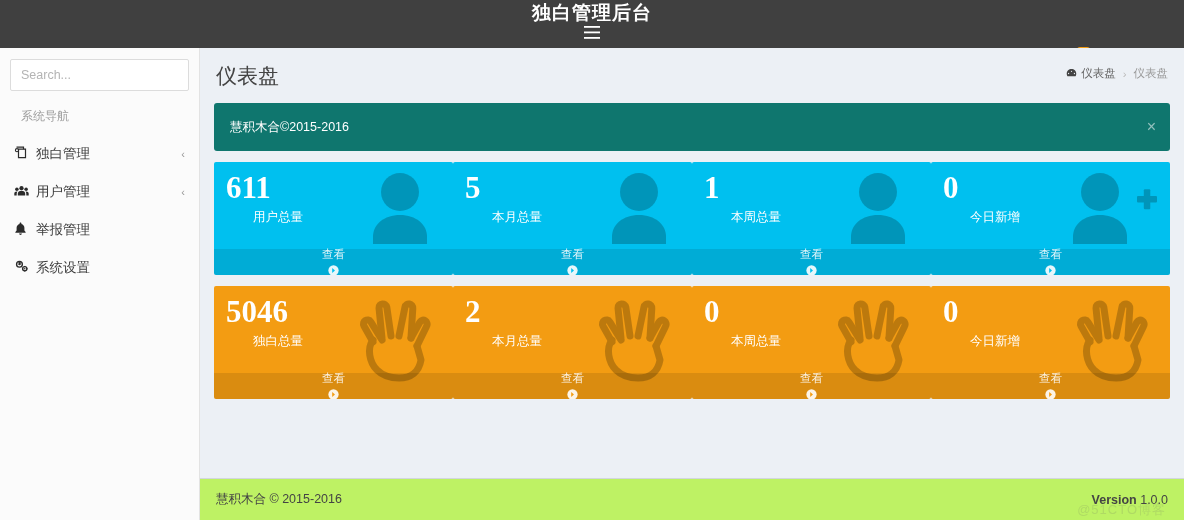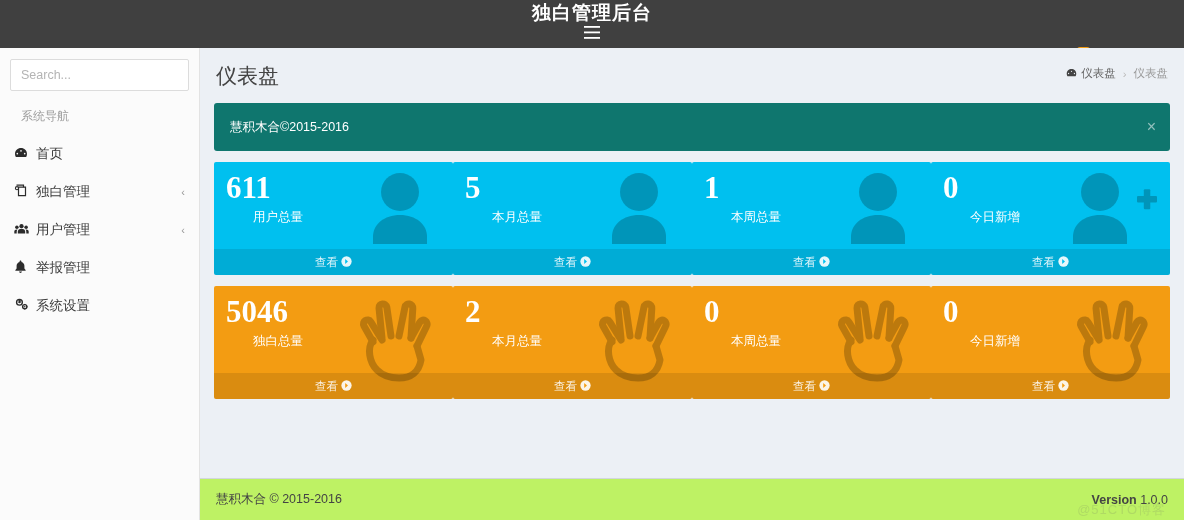--- a/index.html
+++ b/index.html
@@ -171,20 +171,21 @@
   }
   .card-footer {
     position: absolute; bottom: 0; left: 0; right: 0;
     height: 26px;
     display: flex; align-items: center; justify-content: center;
     gap: 3px;
     font-size: 11.5px;
     color: rgba(255,255,255,0.88);
     cursor: pointer;
     z-index: 3;
+    flex-direction: column;
   }
   .card.aqua   .card-footer { background: rgba(0,0,0,0.10); }
   .card.orange .card-footer { background: rgba(0,0,0,0.10); }
   .foot-arrow { font-size: 11px; }
 
   
   .footer {
     position: absolute; top: 478px; left: 200px;
     width: 984px; height: 42px;
     background: #bef264;
@@ -246,30 +247,20 @@
       <span class="search-icon">
         <svg width="13" height="13" viewBox="0 0 14 14" aria-hidden="true">
           <circle cx="5.6" cy="5.6" r="4.3" fill="none" stroke="#9a9a9a" stroke-width="1.4"></circle>
           <line x1="8.9" y1="8.9" x2="13" y2="13" stroke="#9a9a9a" stroke-width="1.6" stroke-linecap="round"></line>
         </svg>
       </span>
     </div>
 
     <div class="nav-header">系统导航</div>
 
-    <div class="nav-item">
-      <span class="nav-ico">
-        <svg width="14" height="12" viewBox="0 0 15 13" aria-hidden="true">
-          <path fill="#2b2b2b" d="M7.5 1.2C3.9 1.2 1 4 1 7.5c0 1.2.3 2.3.9 3.3h11.2c.6-1 .9-2.1.9-3.3 0-3.5-2.9-6.3-6.5-6.3zm0 2.1c.5 0 .9.4.9.9s-.4.9-.9.9-.9-.4-.9-.9.4-.9.9-.9zM3.5 6.3c.5 0 .9.4.9.9s-.4.9-.9.9-.9-.4-.9-.9.4-.9.9-.9zm8 0c.5 0 .9.4.9.9s-.4.9-.9.9-.9-.4-.9-.9.4-.9.9-.9z"></path>
-          <path fill="#2b2b2b" d="M9.8 4.8L6.6 7.9c-.4.4-.4 1 0 1.4.4.4 1 .4 1.4 0l1.8-4.5z"></path>
-        </svg>
-      </span>
-      <span class="nav-label">首页</span>
-      <span class="nav-arrow"></span>
-    </div>
 
     <div class="nav-item">
       <span class="nav-ico">
         <svg width="14" height="13" viewBox="0 0 14 13" aria-hidden="true">
           <path fill="none" stroke="#2b2b2b" stroke-width="1.2" d="M4.5 3.2h7v8.4h-7z"></path>
           <path fill="none" stroke="#2b2b2b" stroke-width="1.2" d="M2.5 1.2h7v2"></path>
           <circle cx="3" cy="4.2" r="1.6" fill="none" stroke="#2b2b2b" stroke-width="1.1"></circle>
         </svg>
       </span>
       <span class="nav-label">独白管理</span>

